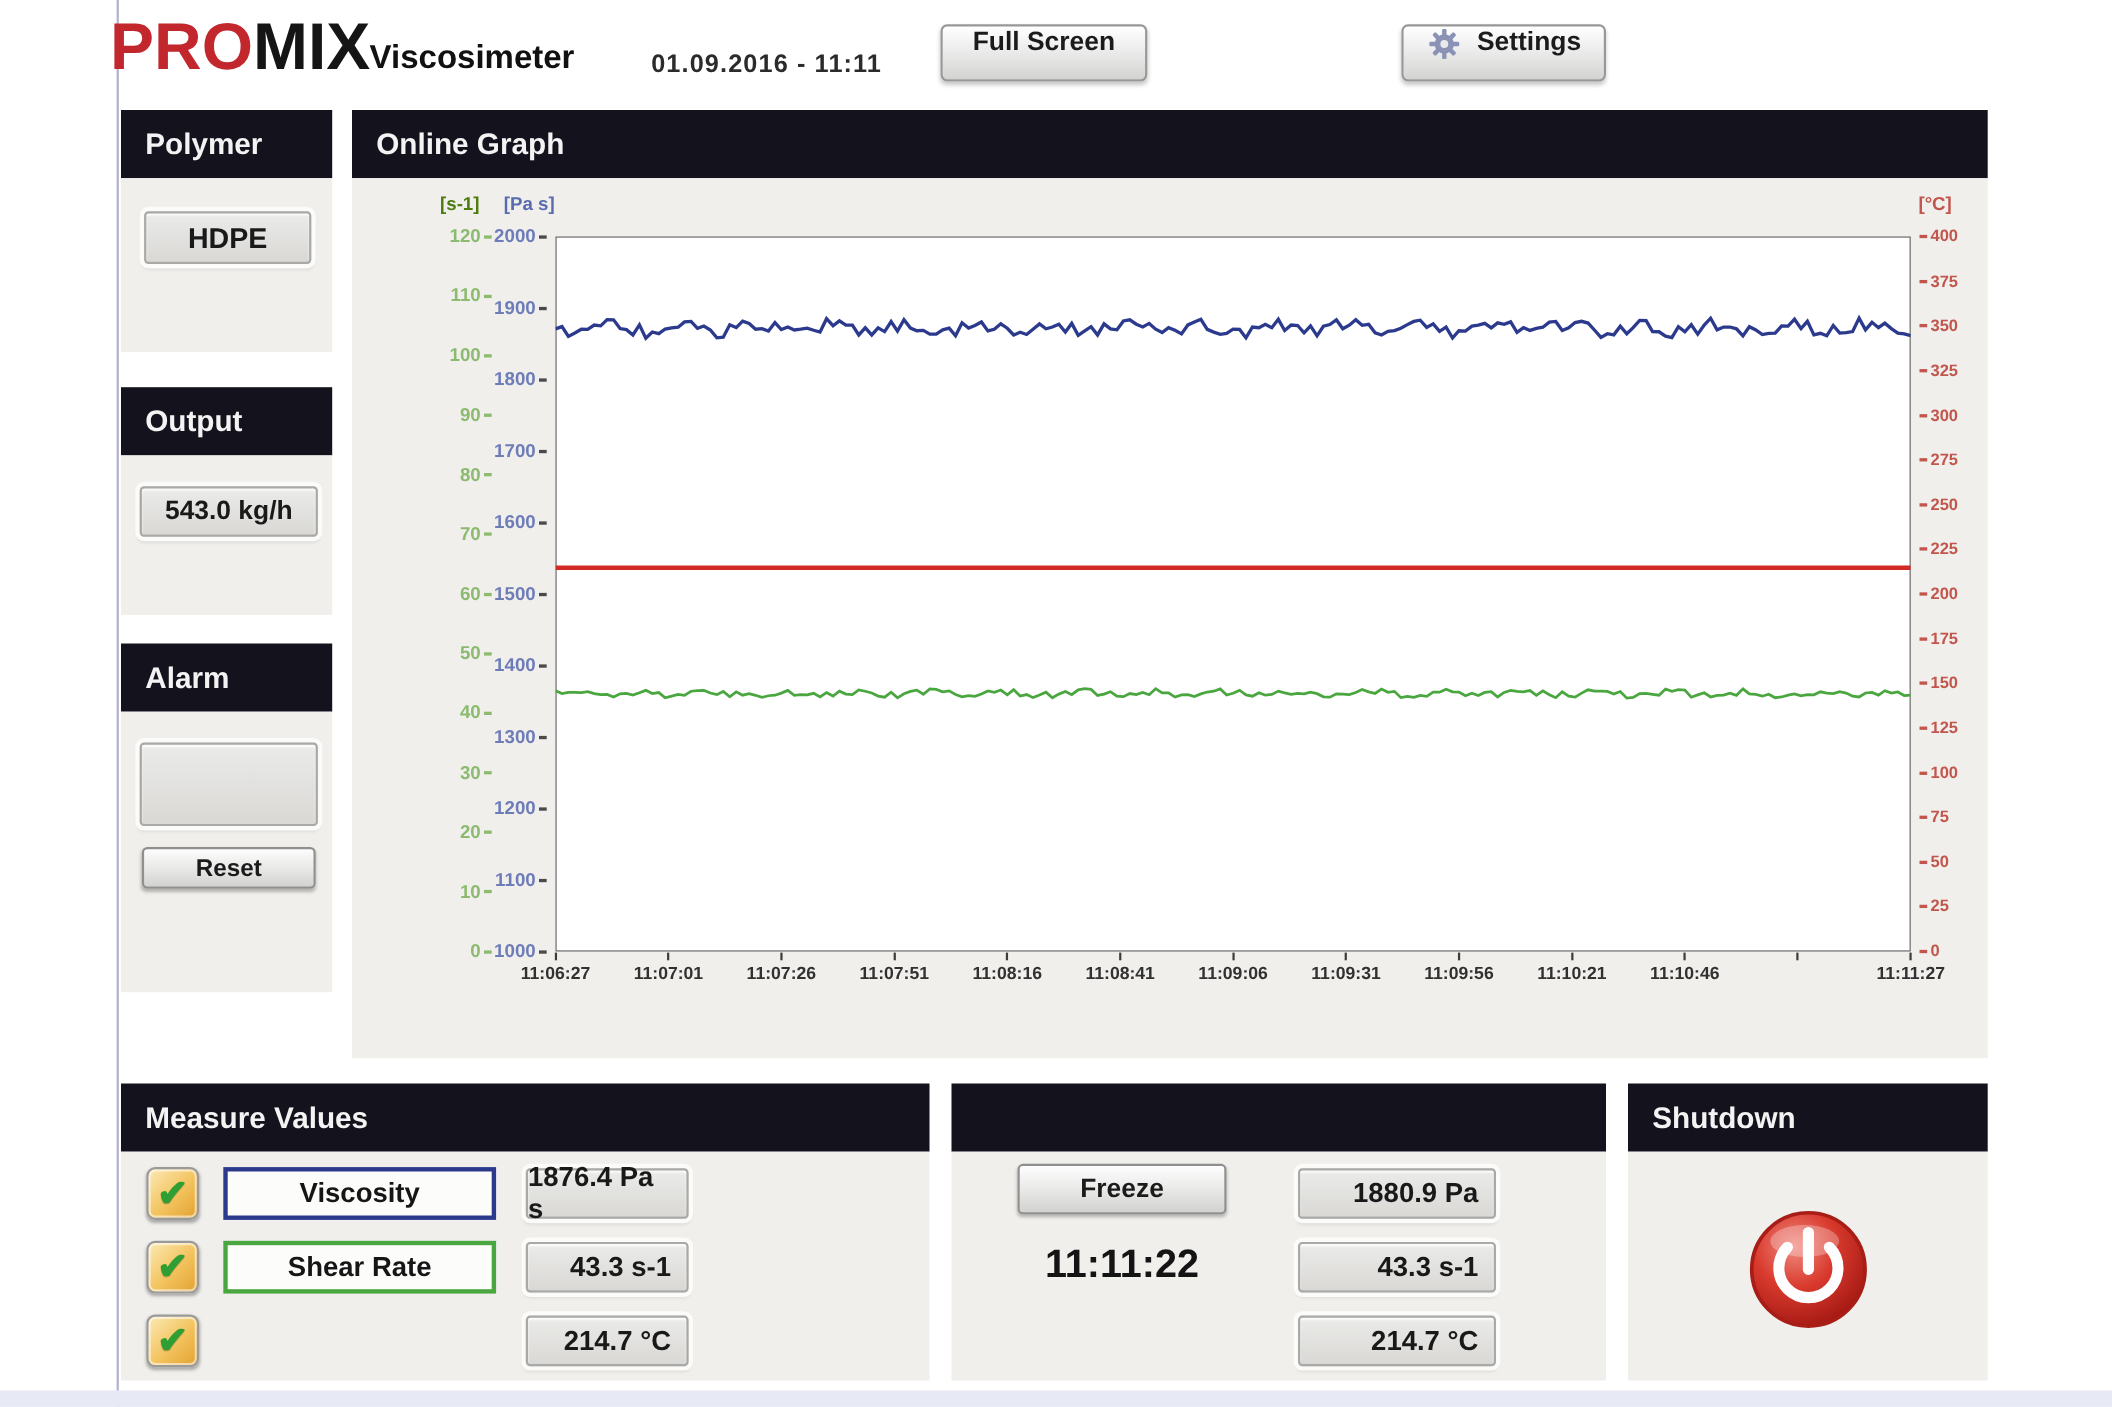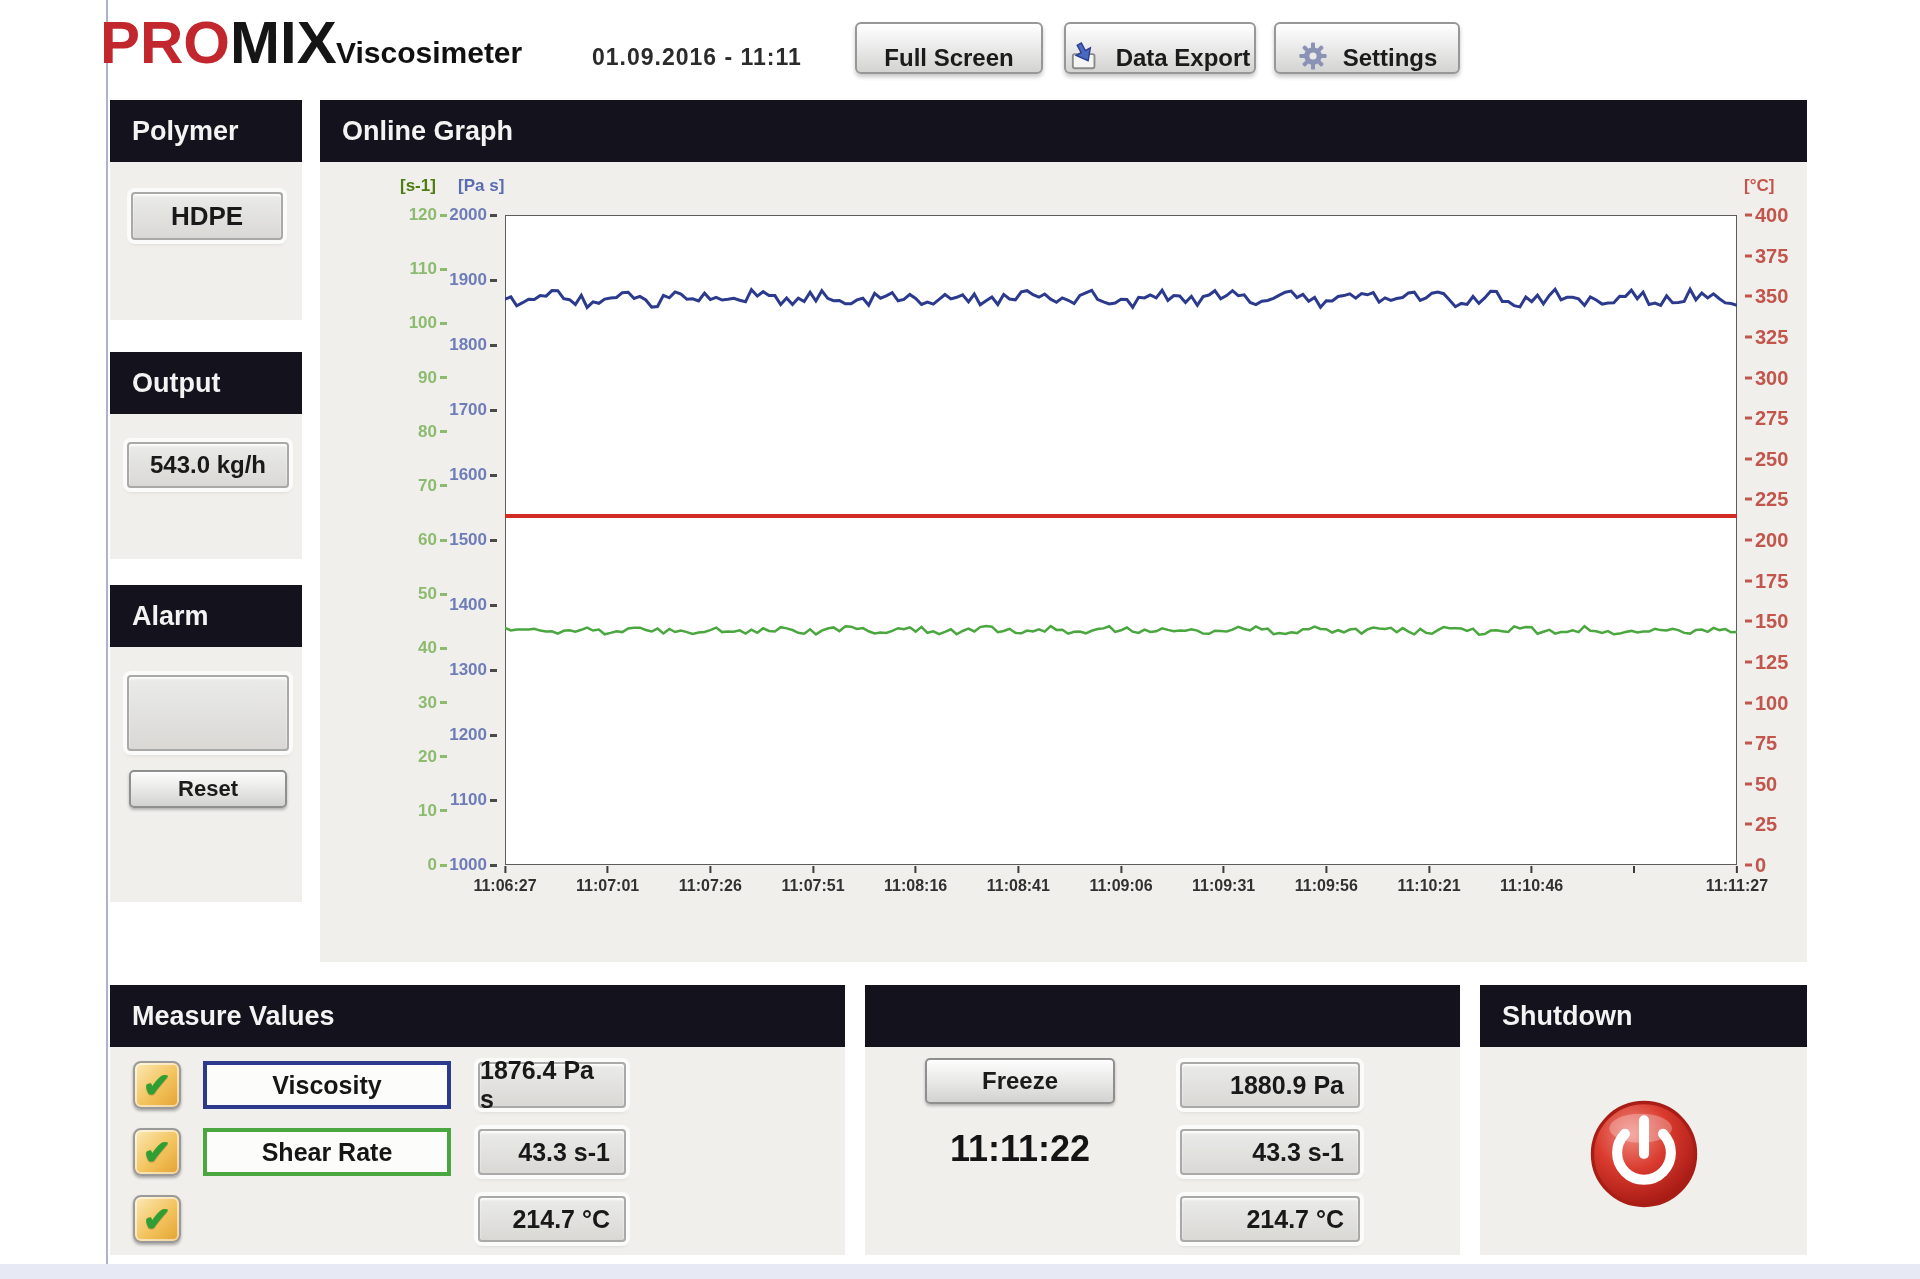--- a/index.html
+++ b/index.html
@@ -11,21 +11,21 @@
   
   .logo{position:absolute;left:100px;top:8px;font-size:60px;font-weight:bold;letter-spacing:0px;}
   .logo .pro{color:#c3272e;}
   .logo .mix{color:#151515;}
   .app-title{position:absolute;left:336px;top:36px;font-size:30px;font-weight:bold;color:#111;}
   .datetime{position:absolute;left:592px;top:44px;font-size:23px;font-weight:bold;color:#2b2b2b;letter-spacing:1px;}
   .hbtn{position:absolute;top:22px;height:52px;box-sizing:border-box;
     background:linear-gradient(#ffffff,#ececec 45%,#d3d3d1);
     border:2px solid #979797;border-radius:6px;
     box-shadow:0 3px 4px rgba(0,0,0,.22), inset 0 1px 0 #fff;
-    display:flex;align-items:flex-end;justify-content:center;gap:14px;
+    display:flex;align-items:flex-start;justify-content:center;gap:14px;
     font-weight:bold;font-size:24px;color:#1b1b1b;cursor:pointer;}
   #btn-full{left:855px;width:188px;}
   #btn-export{left:1064px;width:192px;}
   #btn-settings{left:1274px;width:186px;}
 
   
   .phead{position:absolute;height:62px;box-sizing:border-box;background:#14121d;color:#f3f3f3;
     font-weight:bold;font-size:27px;display:flex;align-items:center;padding-left:22px;}
   .pbody{position:absolute;background:#f0efec;}
 
@@ -50,21 +50,21 @@
     font-weight:bold;font-size:17px;}
   .axis.v .tick{transform:translateY(-50%);}
   .axis.left .tick{right:0;}
   .axis.right .tick{left:0;}
   .axis .tlbl{font-weight:bold;}
   .axis .tmark{display:inline-block;width:7px;height:3px;background:currentColor;margin:0 3px;}
   .axis.shear{left:398px;top:215px;width:52px;height:650px;color:#8cbb70;}
   .axis.visc{left:450px;top:215px;width:50px;height:650px;color:#6e7db8;}
   .axis.visc .tmark{background:#4a4a4a;}
   .axis.temp{left:1742px;top:215px;width:62px;height:650px;color:#c2564d;font-size:15px;}
-  .axis.temp .tick{font-size:20px;}
+  .axis.temp .tick{font-size:15px;}
   .axis.x{left:505px;top:866px;width:1232px;height:40px;color:#333;text-align:right;}
   .axis.x .tick{transform:translateX(-50%);flex-direction:column;font-size:16px;color:#313131;}
   .axis.x .tmark{width:2px;height:7px;margin:0 0 4px 0;background:#3c3c3c;}
 
   
   .checkbox{position:absolute;width:48px;height:48px;box-sizing:border-box;border:2px solid #9a9a9a;border-radius:8px;
     background:linear-gradient(135deg,#fbeab6,#f3c35e 55%,#e2a231);
     box-shadow:0 2px 3px rgba(0,0,0,.3), inset 0 0 0 2px rgba(255,255,255,.55);
     display:flex;align-items:center;justify-content:center;cursor:pointer;}
   .checkbox .chk{color:#2f9e33;font-size:34px;font-weight:bold;line-height:1;text-shadow:0 1px 1px rgba(0,0,0,.25);}
@@ -86,29 +86,20 @@
   <div class="bottom-strip"></div>
 
   <div class="logo">
     <span class="pro">PRO</span><span class="mix">MIX</span>
   </div>
   <div class="app-title">Viscosimeter</div>
   <div class="datetime">01.09.2016  -  11:11</div>
 
   <div class="hbtn" id="btn-full">
     <span>Full Screen</span>
-  </div>
-  <div class="hbtn" id="btn-export">
-    <span style="display:flex;">
-      <svg width="32" height="32" viewBox="0 0 34 34">
-        <rect x="3" y="15" width="23" height="15" rx="2" fill="#f4f4f2" stroke="#8a8a8a" stroke-width="2"></rect>
-        <path d="M17 3 v9 h6 l-8.5 11 -8.5 -11 h6 V3 z" fill="#4a6ac0" stroke="#2b3d8f" stroke-width="1.5" transform="rotate(-28 15 13)"></path>
-      </svg>
-    </span>
-    <span>Data Export</span>
   </div>
   <div class="hbtn" id="btn-settings">
     <span style="display:flex;">
       <svg width="32" height="32" viewBox="0 0 40 40">
         <g fill="#8a93b5">
           <rect x="17.5" y="3" width="5" height="9" rx="1.5"></rect>
           <rect x="17.5" y="28" width="5" height="9" rx="1.5"></rect>
           <rect x="3" y="17.5" width="9" height="5" rx="1.5"></rect>
           <rect x="28" y="17.5" width="9" height="5" rx="1.5"></rect>
           <rect x="17.5" y="3" width="5" height="9" rx="1.5" transform="rotate(45 20 20)"></rect>

